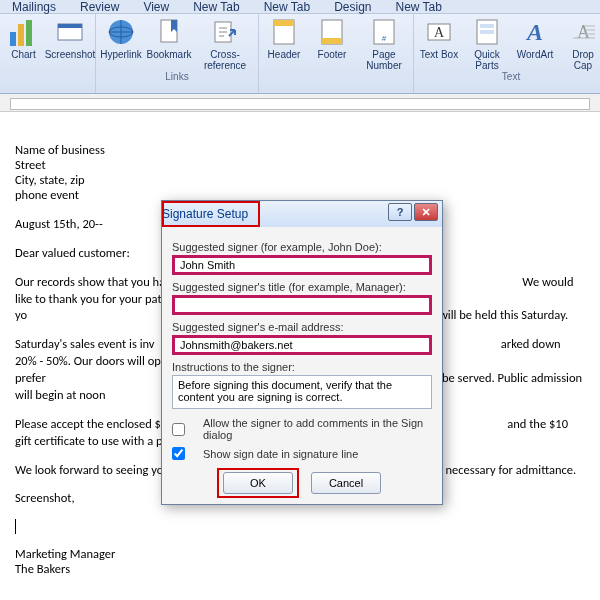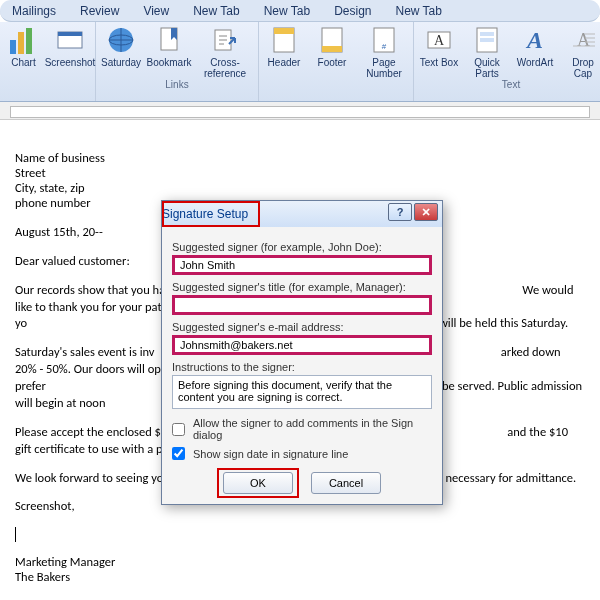--- a/index.html
+++ b/index.html
@@ -1,18 +1,18 @@
 <!DOCTYPE html>
 <html><head>
 <meta charset="utf-8">
 <style>
   * { box-sizing: border-box; margin: 0; padding: 0; }
   body { font-family: "Segoe UI", Tahoma, sans-serif; font-size: 12px; background: #fff; width: 600px; height: 600px; overflow: hidden; position: relative; }
   
-  .ribbon-tabs { display: flex; gap: 0; background: #dce6f4; height: 22px; align-items: center; padding-left: 0; border-bottom: 1px solid #b8c8dd; border-radius: 11px; }
+  .ribbon-tabs { display: flex; gap: 0; background: #dce6f4; height: 14px; align-items: center; padding-left: 0; border-bottom: 1px solid #b8c8dd; }
   .ribbon-tabs .tab { padding: 3px 12px; color: #1f3864; cursor: pointer; }
   
   .ribbon { background: linear-gradient(#eaf0fb, #d5e1f2); height: 80px; display: flex; border-bottom: 1px solid #9db2ce; }
   .rgroup { border-right: 1px solid #c0cde0; display: flex; flex-direction: column; justify-content: space-between; padding: 2px 4px 0 4px; }
   .rgroup-buttons { display: flex; gap: 6px; align-items: flex-start; }
   .rbtn { display: flex; flex-direction: column; align-items: center; width: 42px; cursor: pointer; }
   .rbtn .icon { width: 32px; height: 32px; margin-bottom: 2px; }
   .rbtn .lbl { font-size: 10px; color: #1f3864; text-align: center; line-height: 1.05; }
   .rgroup-label { font-size: 10px; color: #5a6b88; text-align: center; padding-bottom: 18px; }
   
@@ -30,21 +30,21 @@
   .title-highlight { position:absolute; left:0; top:0; width:98px; height:26px; border:2px solid #d40000; pointer-events:none; }
   .win-btns { position: absolute; right: 4px; top: 2px; display: flex; gap: 2px; }
   .win-btn { width: 24px; height: 18px; border: 1px solid #5a6b88; border-radius: 2px; display:flex; align-items:center; justify-content:center; font-size:11px; font-weight:bold; }
   .help-btn { background: linear-gradient(#eaf3ff,#c9ddf7); color:#2a4a7a; }
   .close-btn { background: linear-gradient(#e98a8a,#c83b3b); color:#fff; }
   
   .dlg-body { padding: 8px 10px 10px 10px; background: #f4f4f4; font-size: 11px; color: #333; }
   .fld-label { margin: 6px 0 2px 0; }
   .fld-input { width: 100%; border: 3px solid #be185d; background:#fff; padding: 3px 5px; font-size: 11px; height: 20px; }
   .fld-textarea { width: 100%; border: 1px solid #a7b4c7; background:#fff; padding: 3px 5px; font-size: 11px; height: 34px; resize:none; font-family: inherit; }
-  .chk-row { display:flex; align-items:center; gap:8px; margin-top:6px; }
+  .chk-row { display:flex; align-items:center; gap:18px; margin-top:6px; }
   .chk-row input { width:13px; height:13px; }
   .dlg-buttons { display:flex; justify-content:center; gap:18px; margin-top:12px; }
   .dlg-btn { width: 70px; height: 22px; border:1px solid #8a99b0; background: linear-gradient(#fdfdfd,#e3e9f2); border-radius:3px; font-size:11px; cursor:pointer; }
   .ok-highlight { position: relative; }
   .ok-highlight::after { content:""; position:absolute; left:-6px; top:-4px; right:-6px; bottom:-4px; border:2px solid #d40000; }
   
   svg { display:block; }
 </style>
 </head>
 <body>
@@ -89,21 +89,21 @@
   <div class="rgroup">
     <div class="rgroup-buttons">
       <div class="rbtn">
         <span class="icon">
             <svg width="32" height="32">
               <circle cx="16" cy="16" r="12" fill="#4a90d9"></circle>
               <ellipse cx="16" cy="16" rx="12" ry="5" fill="none" stroke="#2a5a99"></ellipse>
               <path d="M16 4v24M4 16h24" stroke="#2a5a99"></path>
             </svg>
           </span>
-        <span class="lbl">Saturday</span>
+        <span class="lbl">Hyperlink</span>
       </div>
       <div class="rbtn">
         <span class="icon">
             <svg width="32" height="32">
               <rect x="8" y="4" width="16" height="22" fill="#fff" stroke="#888"></rect>
               <path d="M18 4v12l3-3 3 3V4z" fill="#3b6fb5"></path>
             </svg>
           </span>
         <span class="lbl">Bookmark</span>
       </div>
@@ -195,21 +195,21 @@
     <div class="rgroup-label">Text</div>
   </div>
 </div>
 
 <div class="ruler"></div>
 
 <div class="page">
   <p class="addr-line">Name of business</p>
   <p class="addr-line">Street</p>
   <p class="addr-line">City, state, zip</p>
-  <p>phone number</p>
+  <p>phone event</p>
   <p>August 15th, 20--</p>
   <p>Dear valued customer:</p>
   <p><span>Our records show that you ha</span><span style="visibility:hidden">xxxxxxxxxxxxxxxxxxxxxxxxxxxxxxxxxxxxxxxxxxxxxxxxxxxxxxxxxxxxxxxxxx</span><span>We would like to thank you for your patronage by inviting yo</span><span style="visibility:hidden">xxxxxxxxxxxxxxxxxxxxxxxxxxxxxxxxxxxxxxxxxxxxxxxxxxxxxxxxxxxxxxxxxxxxxx</span><span>which will be held this Saturday.</span></p>
   <p><span>Saturday's sales event is inv</span><span style="visibility:hidden">xxxxxxxxxxxxxxxxxxxxxxxxxxxxxxxxxxxxxxxxxxxxxxxxxxxxxxxxxxxxxxxx</span><span>arked down 20% - 50%. Our doors will open for our prefer</span><span style="visibility:hidden">xxxxxxxxxxxxxxxxxxxxxxxxxxxxxxxxxxxxxxxxxxxxxxxxxxxxxxxxxxxxxxxxxx</span><span>uts will be served. Public admission will begin at noon</span></p>
   <p><span>Please accept the enclosed $</span><span style="visibility:hidden">xxxxxxxxxxxxxxxxxxxxxxxxxxxxxxxxxxxxxxxxxxxxxxxxxxxxxxxxxxxxxxxx</span><span>and the $10 gift certificate to use with a purchase of more</span></p>
   <p>We look forward to seeing you on Saturday. Please bring this invitation with you; it is necessary for admittance.</p>
   <p>Screenshot,</p>
   <div class="cursor-line"></div>
   <p style="margin-top:12px" class="addr-line">Marketing Manager</p>
   <p class="addr-line">The Bakers</p>

